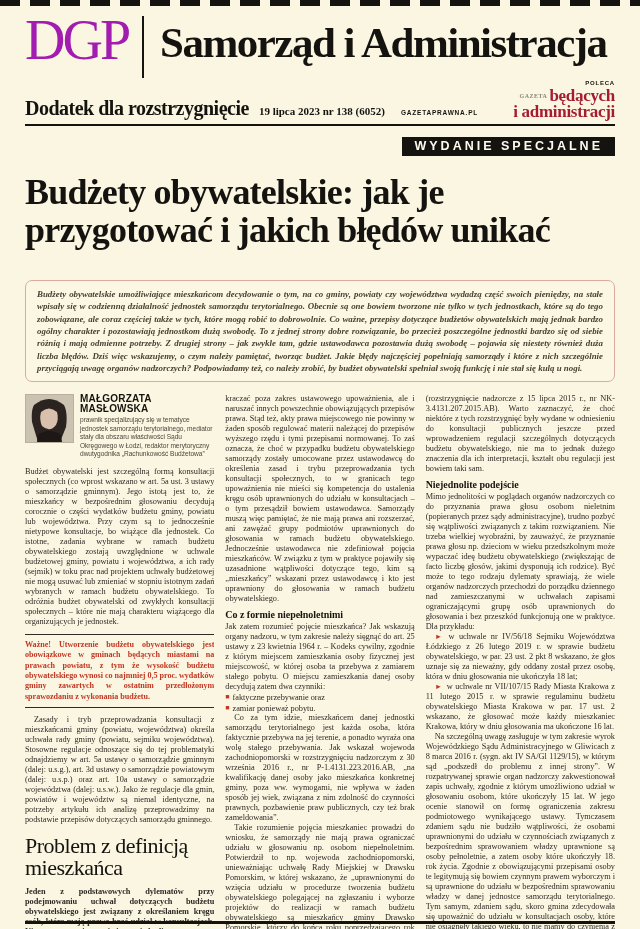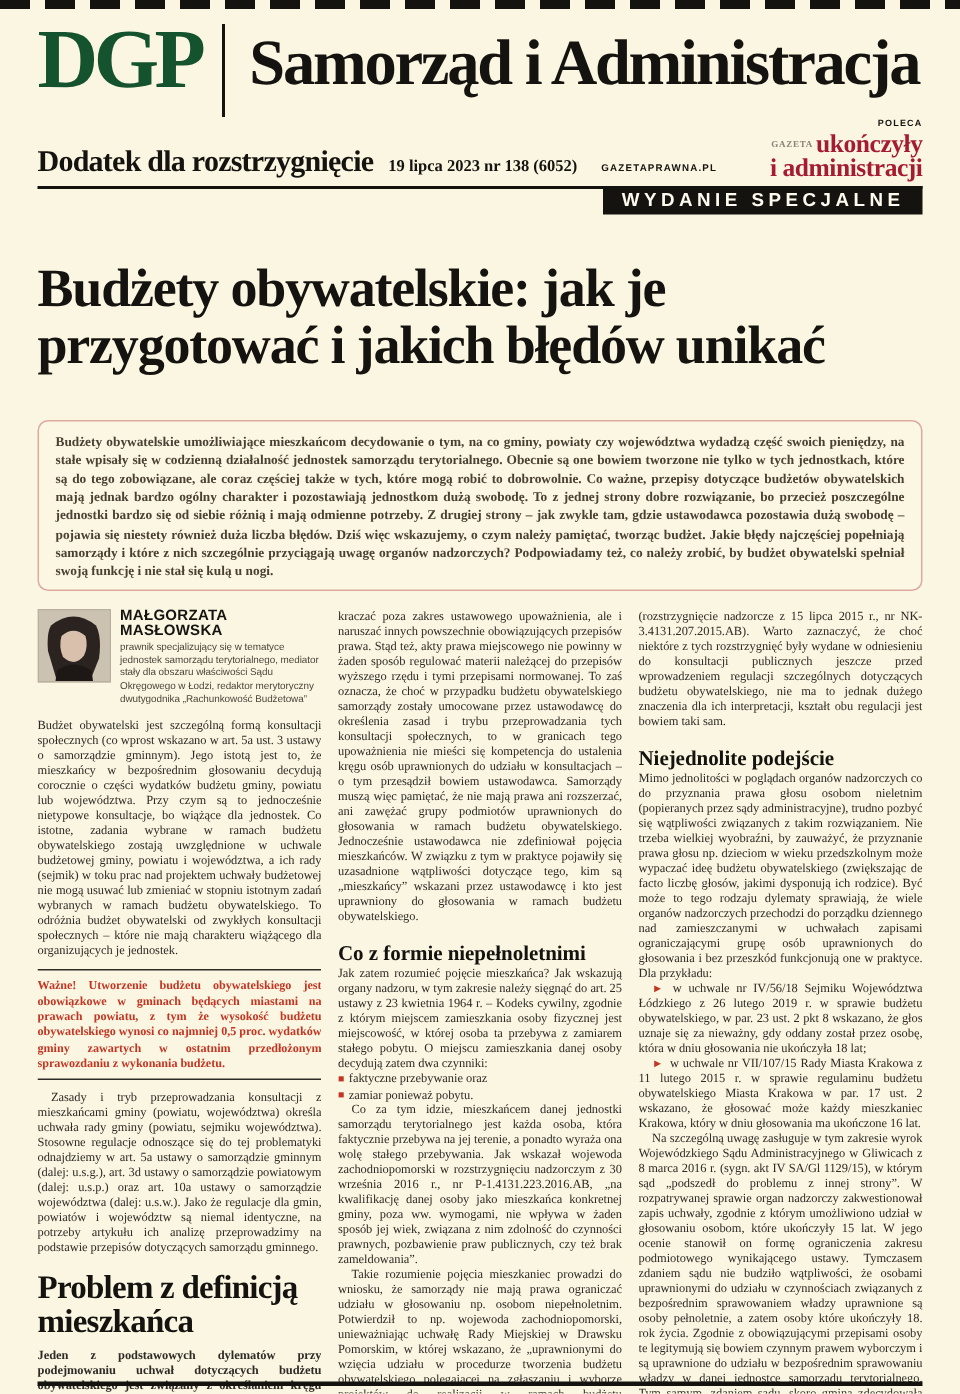--- a/index.html
+++ b/index.html
@@ -9,54 +9,55 @@
     font-family:"Liberation Serif", serif;
     color:#2e2a26;
     position:relative;
   }
   .cutmarks{
     height:6px;margin:0;
     background:repeating-linear-gradient(90deg,#15130f 0 20px,transparent 20px 30px);
   }
   
   .masthead{display:flex;align-items:flex-start;padding:8px 25px 0 25px;}
-  .dgp{font-size:56px;font-weight:700;letter-spacing:-3px;line-height:.95;color:#14532d;}
+  .dgp{font-size:56px;font-weight:400;letter-spacing:-3px;line-height:.95;color:#a21caf;}
   .mast-div{width:2px;background:#15130f;height:62px;margin:2px 16px 0 14px;}
   .mast-title{font-size:43px;font-weight:700;letter-spacing:-1.5px;line-height:1.35;color:#15130f;white-space:nowrap;}
   .subrow{display:flex;align-items:flex-end;justify-content:space-between;padding:2px 25px 4px 25px;}
   .subrow-left{display:flex;align-items:baseline;gap:10px;}
   .dodatek{font-size:20px;font-weight:700;letter-spacing:-.5px;color:#15130f;}
   .issue{font-size:11px;font-weight:700;color:#15130f;}
   .site{font-family:"Liberation Sans",sans-serif;font-size:6.5px;font-weight:700;letter-spacing:.8px;color:#15130f;margin-left:6px;}
   .partner{ text-align:right;line-height:1; }
   .poleca{font-family:"Liberation Sans",sans-serif;font-size:6px;font-weight:700;letter-spacing:.8px;color:#15130f;margin-bottom:2px;}
   .partner-line{font-size:17px;font-weight:700;color:#a51c30;letter-spacing:-.3px;line-height:.95;}
   .partner-prefix{font-size:6px;font-weight:700;color:#8a8377;letter-spacing:.5px;margin-right:2px;vertical-align:3px;}
   .toprule-wrap{padding:0 25px;position:relative;}
   .toprule{border-top:2px solid #15130f;height:0;}
   .edition-banner{
-    position:absolute;right:25px;top:0;
+    position:absolute;right:25px;top:13px;
     background:#15130f;color:#fdfbef;
     font-family:"Liberation Sans",sans-serif;font-weight:700;
     font-size:12.5px;letter-spacing:3px;
     padding:2px 12px 3px 12px;
   }
   
   .headline{
     padding:24px 25px 6px 25px;
     font-size:36px;font-weight:700;line-height:1.05;letter-spacing:-.8px;color:#15130f;
   }
   
   .lede{
     margin:6px 25px 8px 25px;
     border:1px solid #dcab9e;border-radius:7px;
     padding:7px 11px;
     font-size:8.9px;font-weight:700;line-height:1.38;
     color:#4a4033;text-align:justify;
     background:#fbf7e3;
+    font-style:italic;
   }
   
   .columns{display:flex;gap:11px;padding:4px 25px 0 25px;height:598px;overflow:hidden;}
   .col{flex:1;min-width:0;overflow:hidden;font-size:8.3px;line-height:10px;text-align:justify;letter-spacing:-.03px;}
   .col p{margin:0 0 0 0;}
   .ind{text-indent:9px;}
   
   .author{display:flex;gap:6px;margin-bottom:8px;text-align:left;}
   .author-photo{width:47px;height:47px;flex:0 0 47px;border:1px solid #b9b19d;background:#cfc6ba;}
   .author-meta{font-family:"Liberation Sans",sans-serif;}
@@ -64,25 +65,25 @@
   .author-bio{font-size:6.6px;line-height:1.3;color:#4c463c;}
   
   .wazne{
     border-top:1.5px solid #2e2a26;border-bottom:1.5px solid #2e2a26;
     margin:7px 0;padding:5px 0;
     color:#c23723;font-weight:700;font-size:8.1px;line-height:1.28;text-align:justify;
   }
   .wazne-label{color:#c23723;}
   
   .section-heading{
-    font-size:22px;font-weight:700;line-height:1.02;letter-spacing:-.5px;color:#15130f;
+    font-size:22px;font-weight:400;line-height:1.02;letter-spacing:-.5px;color:#15130f;
     margin:10px 0 7px 0;text-align:left;
   }
   .lead-in{font-weight:700;margin-bottom:6px !important;}
-  .subhead{font-size:14px;font-weight:700;margin:16px 0 2px 0;text-align:left;color:#15130f;}
+  .subhead{font-size:10px;font-weight:700;margin:6px 0 2px 0;text-align:left;color:#15130f;}
   
   .blist{margin:0;padding:0;list-style:none;text-align:left;}
   .blist li{margin:0;}
   .sq{color:#c23723;font-size:7px;margin-right:3px;vertical-align:.5px;}
   .arrow{color:#c23723;font-size:7.5px;margin-right:2px;}
   .aitem{text-indent:9px;}
   
   .bottomrule{position:absolute;left:25px;right:25px;bottom:5px;border-top:3px solid #15130f;}
 </style>
 </head>
@@ -98,21 +99,21 @@
   </div>
   <div class="subrow">
     <div class="subrow-left">
       <span class="dodatek">Dodatek dla rozstrzygnięcie</span>
       <span class="issue">19 lipca 2023 nr 138 (6052)</span>
       <span class="site">GAZETAPRAWNA.PL</span>
     </div>
     <div class="partner">
       <div class="poleca">POLECA</div>
       <div class="partner-line">
-        <span class="partner-prefix">GAZETA</span><span>ukończyły</span>
+        <span class="partner-prefix">GAZETA</span><span>będących</span>
       </div>
       <div class="partner-line">i administracji</div>
     </div>
   </div>
   <div class="toprule-wrap">
     <div class="toprule"></div>
     <div class="edition-banner">WYDANIE SPECJALNE</div>
   </div>
 </header>
 

